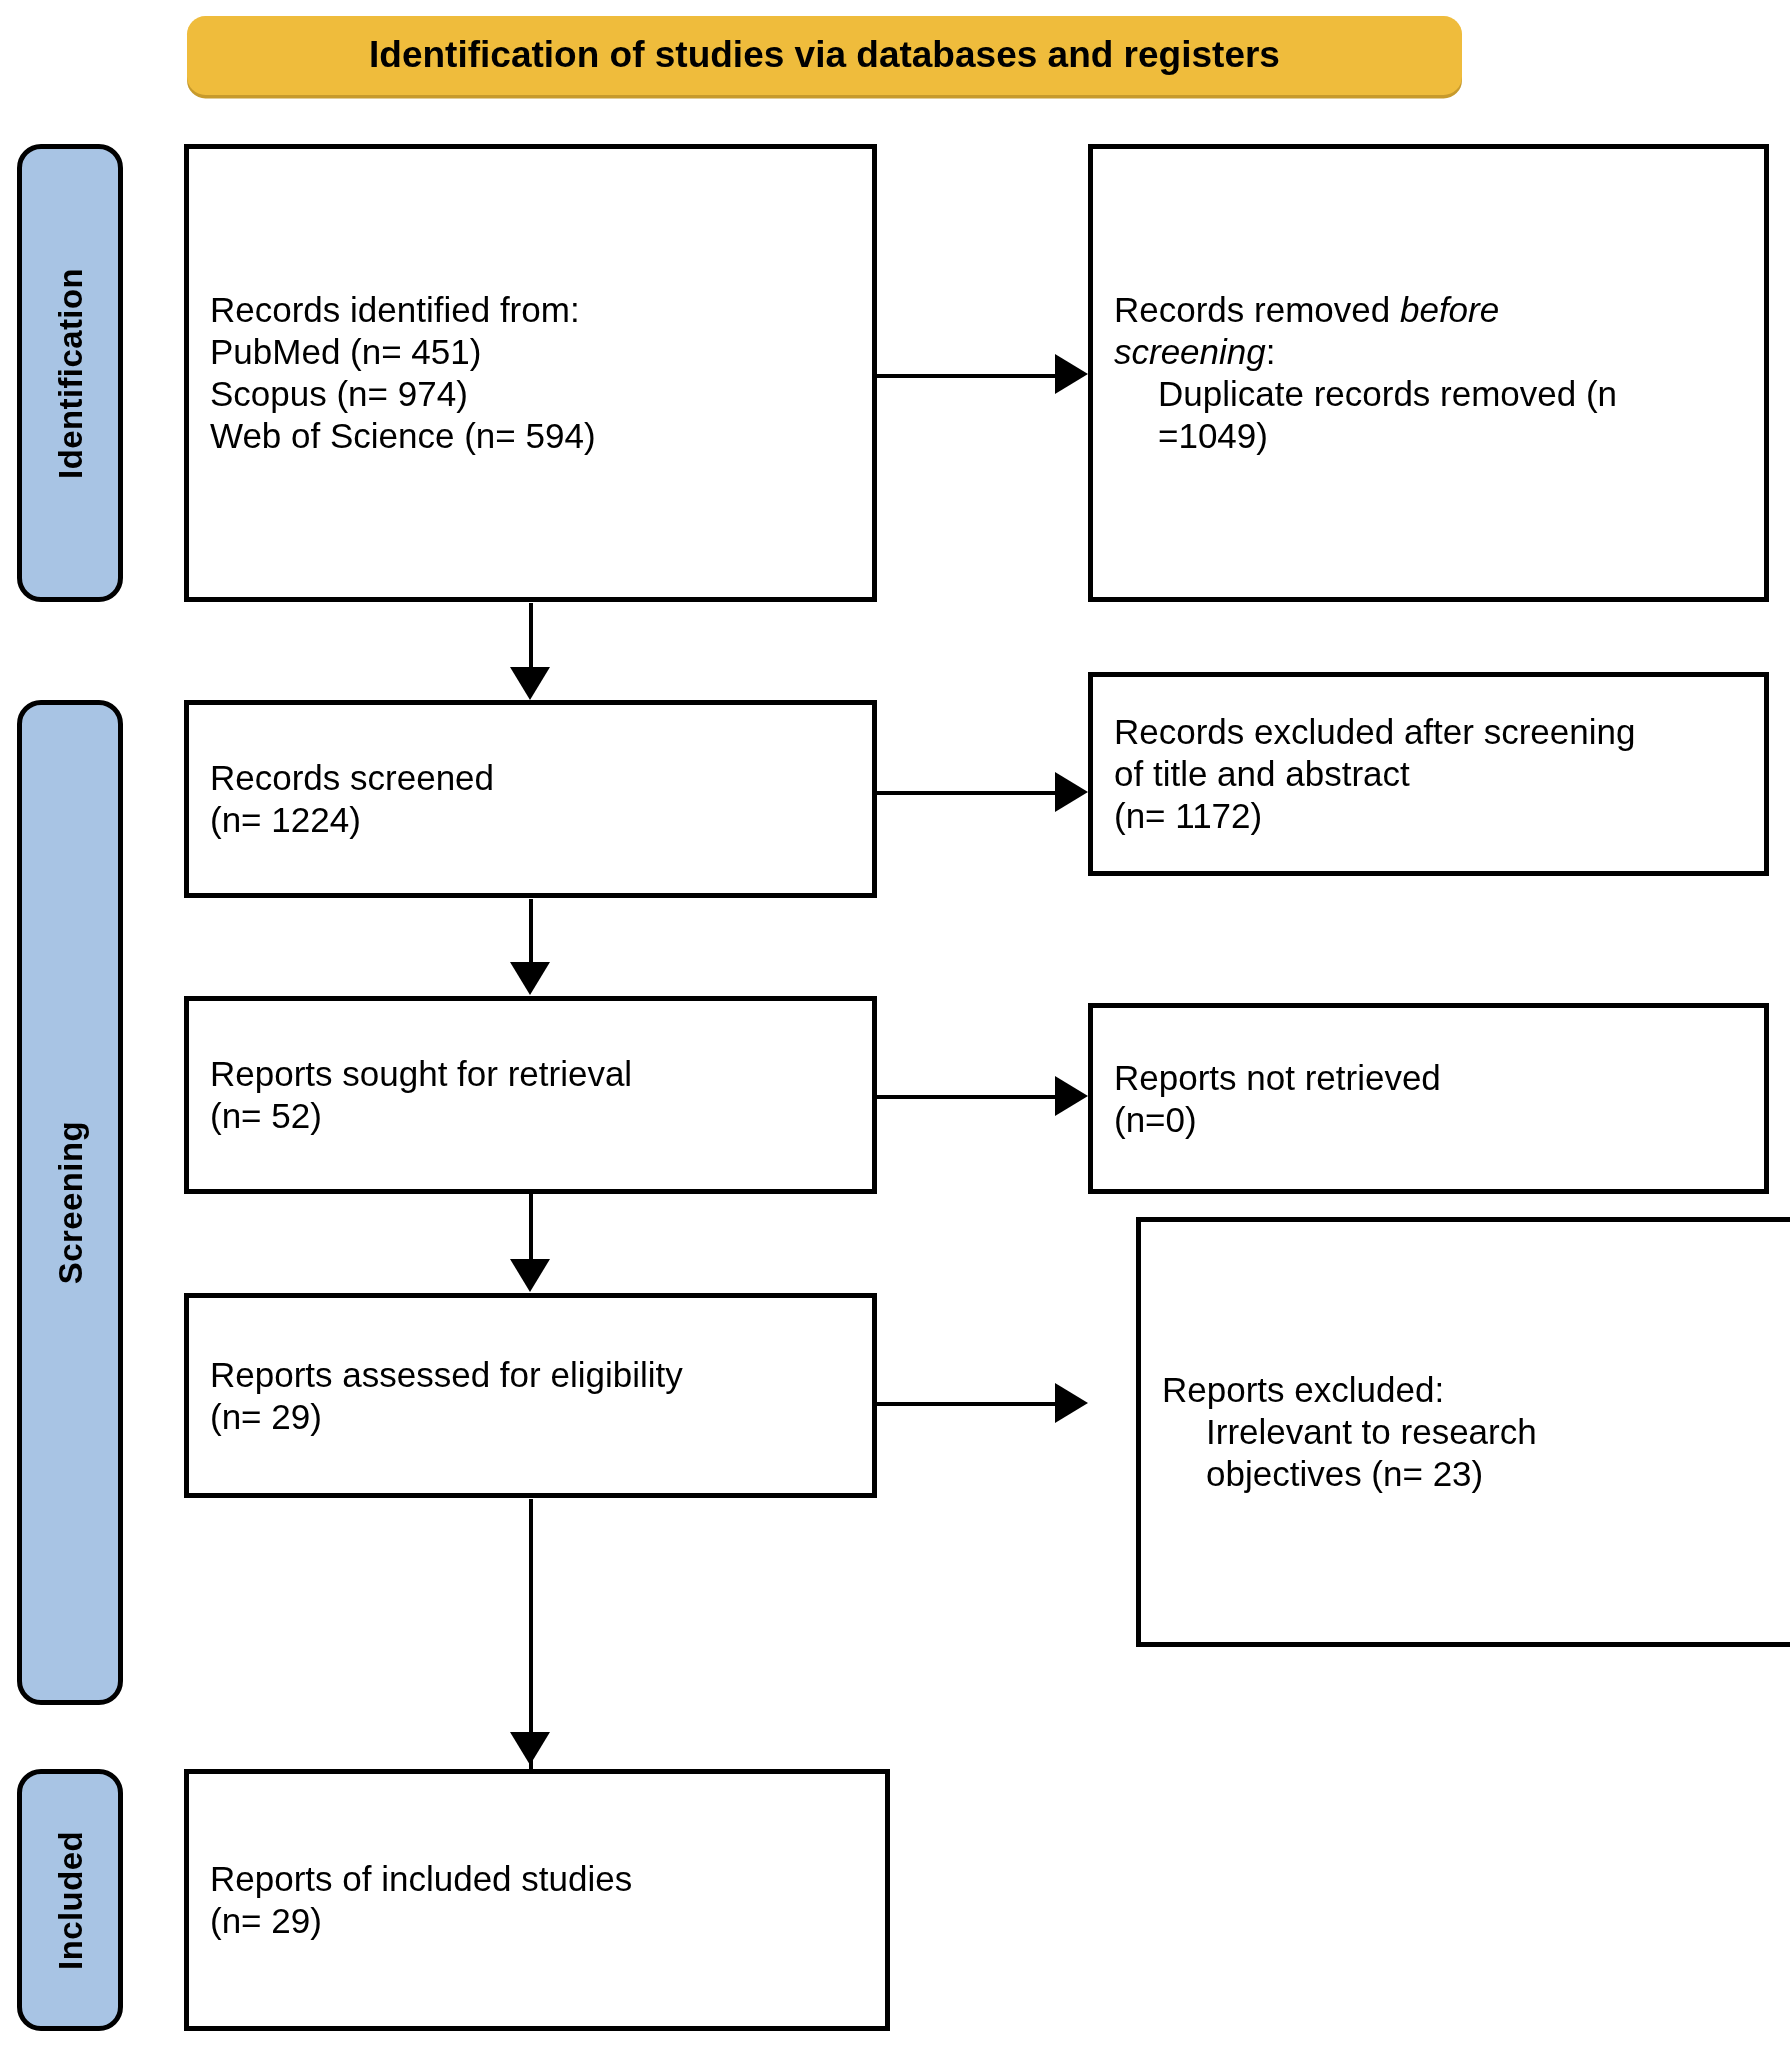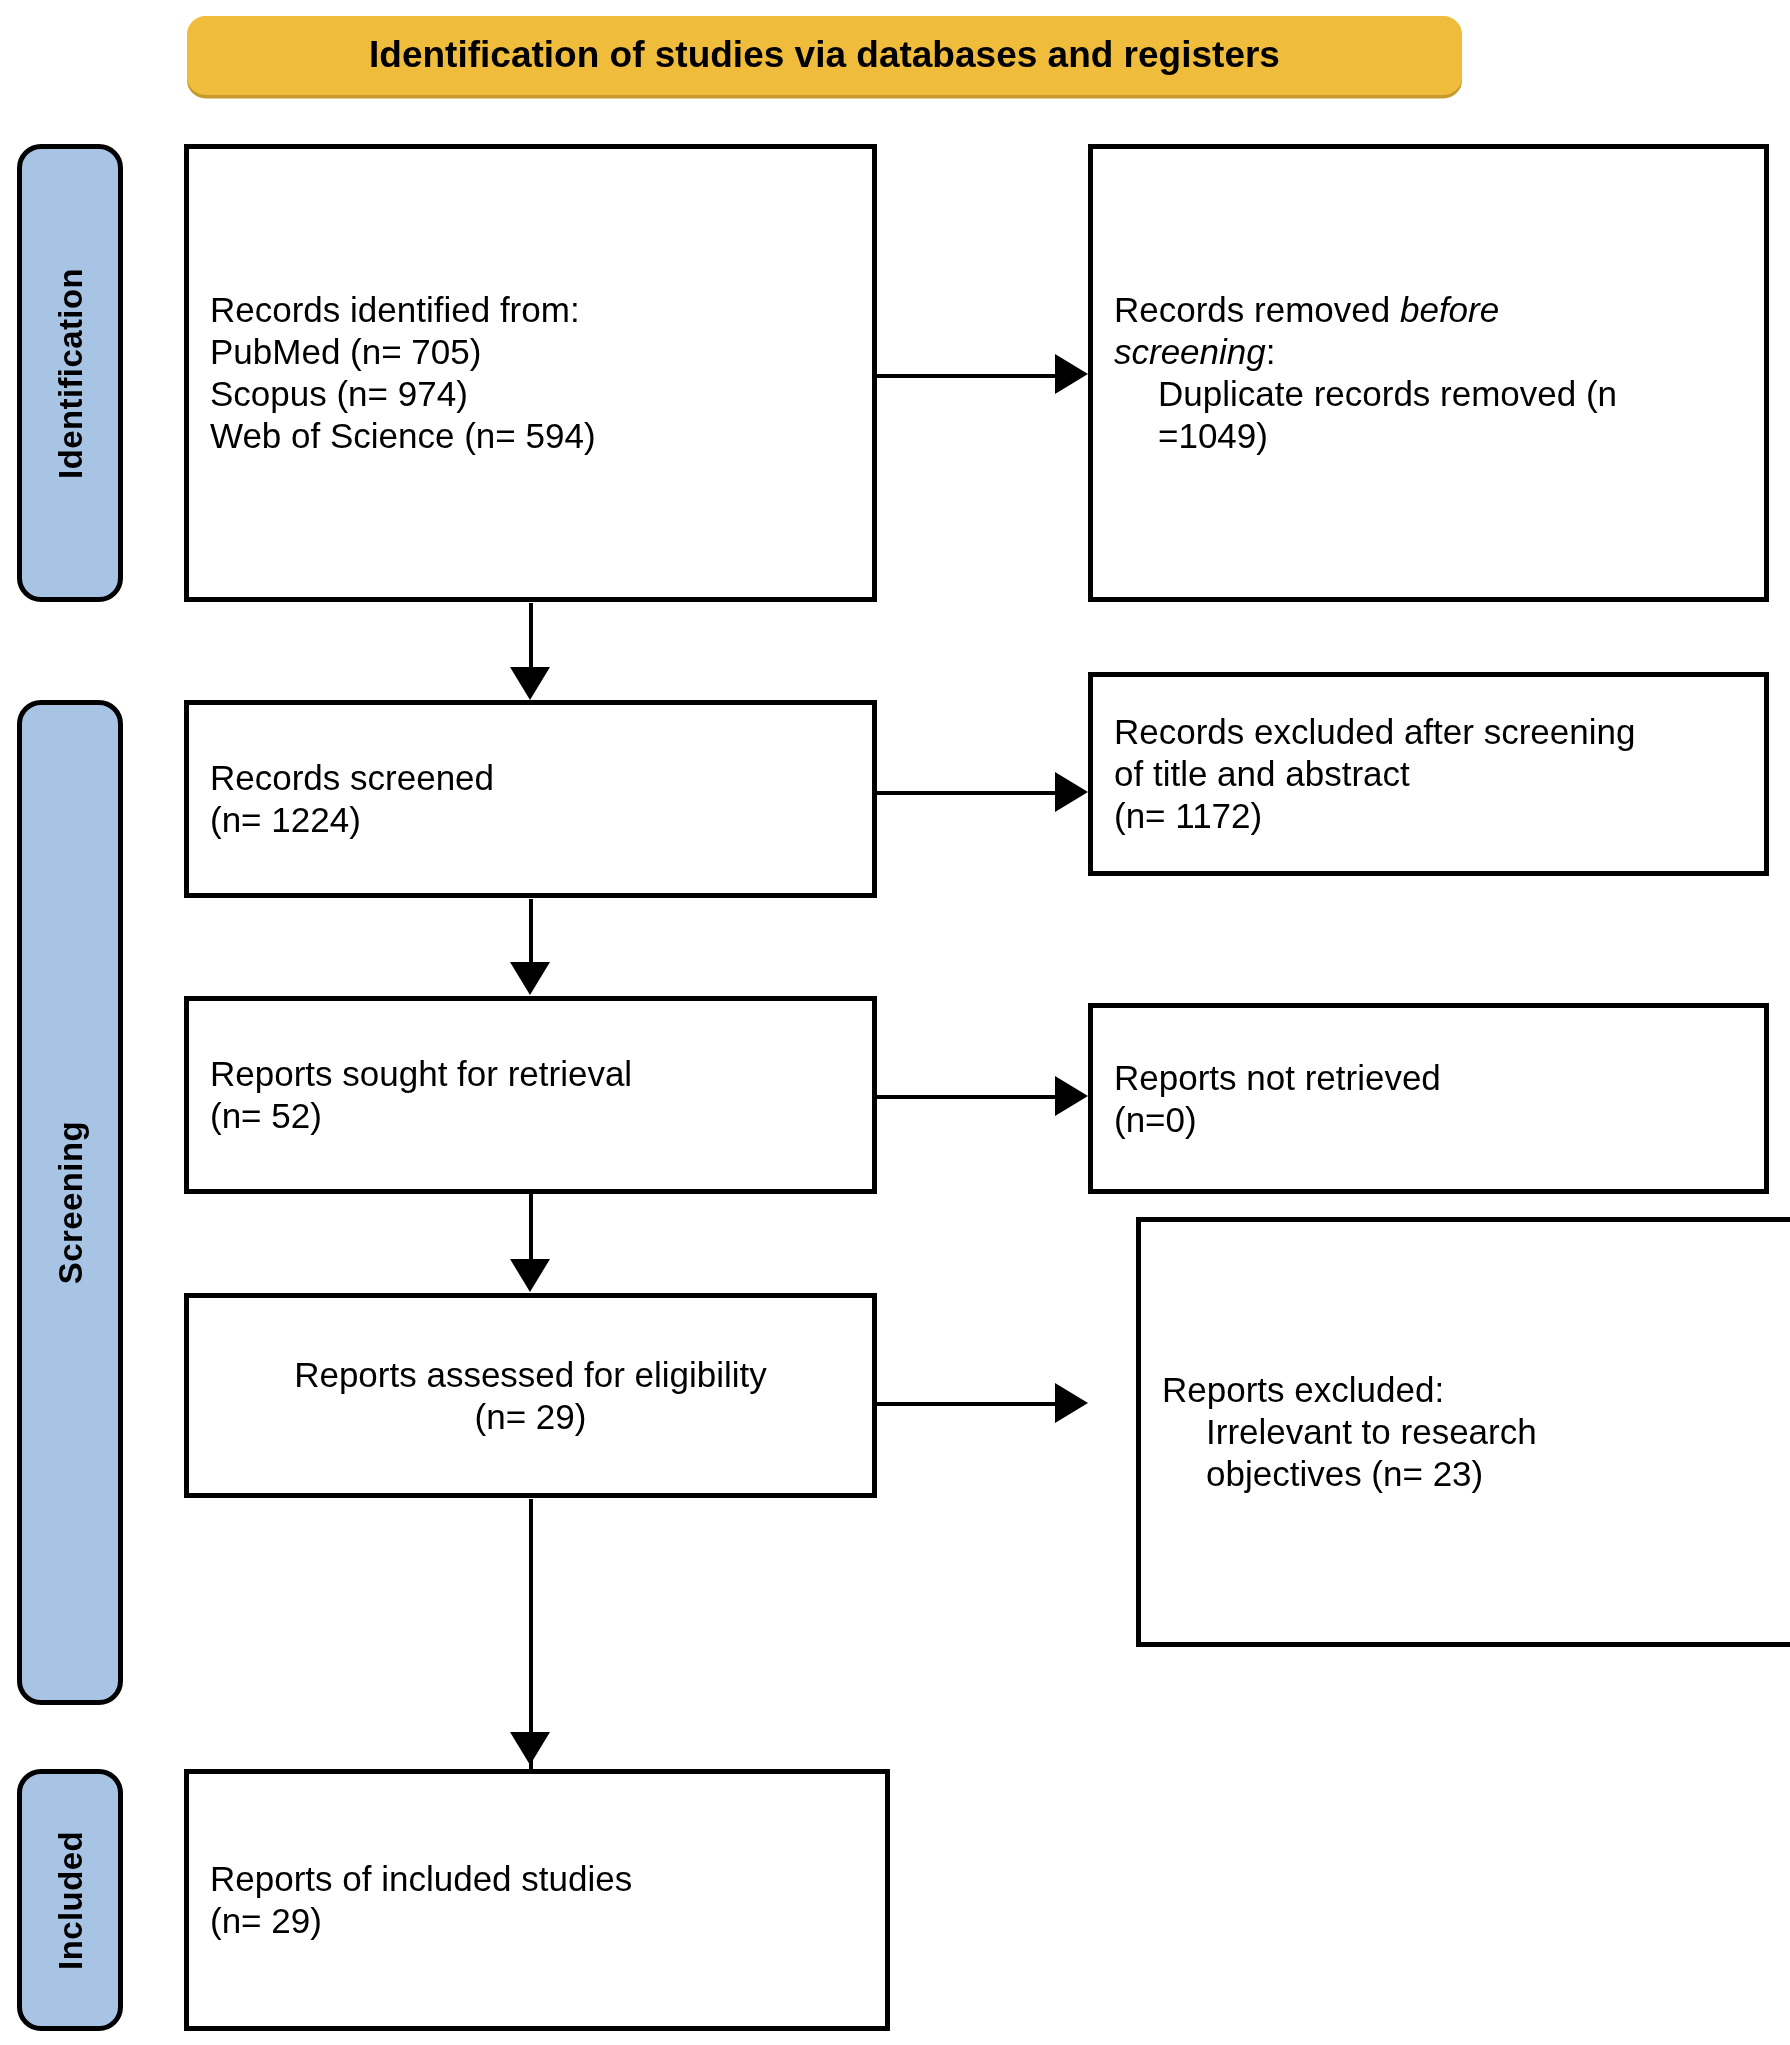--- a/index.html
+++ b/index.html
@@ -121,21 +121,21 @@
   <div class="phase-label" style="left:17px; top:700px; width:106px; height:1005px;">
     <span>Screening</span>
   </div>
 
   <div class="phase-label" style="left:17px; top:1769px; width:106px; height:262px;">
     <span>Included</span>
   </div>
 
   <div class="node" style="left:184px; top:144px; width:693px; height:458px;">
     <div class="line">Records identified from:</div>
-    <div class="line">PubMed (n= 705)</div>
+    <div class="line">PubMed (n= 451)</div>
     <div class="line">Scopus (n= 974)</div>
     <div class="line">Web of Science (n= 594)</div>
   </div>
 
   <div class="node" style="left:1088px; top:144px; width:681px; height:458px;">
     <div class="line"><span>Records removed </span><span class="ital">before</span></div>
     <div class="line"><span class="ital">screening</span><span>:</span></div>
     <div class="line indent">Duplicate records removed (n</div>
     <div class="line indent">=1049)</div>
   </div>
@@ -172,21 +172,21 @@
     <div class="line">Reports not retrieved</div>
     <div class="line">(n=0)</div>
   </div>
 
   <div class="h-line" style="left:877px; top:1095px; width:178px;"></div>
   <div class="arrow-right" style="left:1055px; top:1076px;"></div>
 
   <div class="v-line" style="left:529px; top:1194px; height:65px;"></div>
   <div class="arrow-down" style="left:510px; top:1259px;"></div>
 
-  <div class="node" style="left:184px; top:1293px; width:693px; height:205px;align-items:center;">
+  <div class="node" style="left:184px; top:1293px; width:693px; height:205px;">
     <div class="line">Reports assessed for eligibility</div>
     <div class="line">(n= 29)</div>
   </div>
 
   <div class="node" style="left:1088px; top:1217px; width:681px; height:430px;margin-left:48px;">
     <div class="line">Reports excluded:</div>
     <div class="line indent">Irrelevant to research</div>
     <div class="line indent">objectives (n= 23)</div>
   </div>
 

